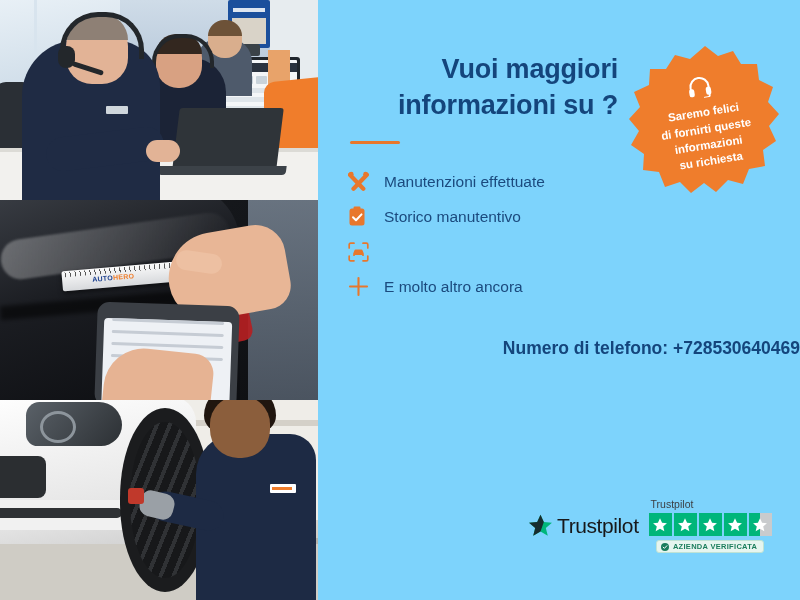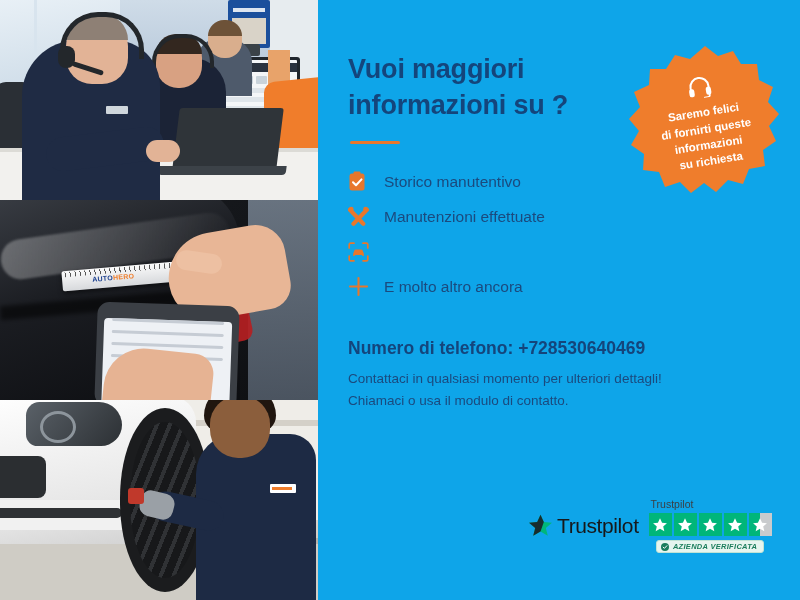--- a/index.html
+++ b/index.html
@@ -101,21 +101,21 @@
   .p3 .worker{position:absolute;left:196px;top:34px;width:120px;height:166px;background:#1d2a44;border-radius:40px 26px 0 0;}
   .p3 .worker .head{position:absolute;left:14px;top:-38px;width:60px;height:62px;background:#8b5e3c;border-radius:28px;}
   .p3 .worker .hair{position:absolute;left:8px;top:-48px;width:72px;height:46px;background:#20160f;border-radius:36px 36px 20px 20px;}
   .p3 .worker .logo{position:absolute;left:74px;top:50px;width:26px;height:9px;background:#fff;border-radius:1px;}
   .p3 .worker .logo:after{content:"";position:absolute;left:2px;top:3px;width:20px;height:3px;background:#f07d2b;}
   .p3 .glovearm{position:absolute;left:150px;top:96px;width:74px;height:30px;background:#1d2a44;border-radius:16px;transform:rotate(12deg);}
   .p3 .glove{position:absolute;left:140px;top:92px;width:34px;height:26px;background:#9aa0a6;border-radius:10px;transform:rotate(14deg);}
   .p3 .tool{position:absolute;left:128px;top:88px;width:16px;height:16px;background:#c0392b;border-radius:3px;}
 
   
-  .content{position:relative;flex:1;padding:52px 0 0 30px;box-sizing:border-box;background:#0ea5e9;}
+  .content{position:relative;flex:1;padding:52px 0 0 30px;box-sizing:border-box;background:#7dd3fc;text-align:right;}
   .headline{color:#14457c;font-size:27px;line-height:1.32;font-weight:bold;letter-spacing:-.2px;margin:0;max-width:270px;}
   .rule{width:50px;height:3px;background:#e8772c;margin:18px 0 20px 2px;border-radius:2px;}
 
   ul.features{list-style:none;margin:0;padding:0;}
   ul.features li{display:flex;align-items:center;height:35px;}
   .ico{width:30px;min-width:30px;display:flex;align-items:center;justify-content:flex-start;color:#e8772c;}
   .feat-label{color:#1b4a7e;font-size:15.5px;padding-left:6px;}
 
   .phone-line{margin:34px 0 0 0;color:#14457c;font-size:17.5px;font-weight:bold;}
   .phone-line .num{color:#14457c;}
@@ -134,21 +134,21 @@
   .trustpilot{position:absolute;left:528px;top:498px;display:flex;align-items:center;gap:10px;}
   .tp-logo{display:flex;align-items:center;gap:4px;}
   .tp-name{font-size:21px;font-weight:normal;color:#17181a;letter-spacing:-.4px;}
   .tp-right{display:flex;flex-direction:column;align-items:center;}
   .tp-caption{font-size:10.5px;color:#3c3f43;margin-bottom:3px;align-self:flex-start;padding-left:2px;}
   .stars{display:flex;gap:2px;}
   .star-box{width:23px;height:23px;background:#00b67a;display:flex;align-items:center;justify-content:center;}
   .star-box.half{background:linear-gradient(90deg,#00b67a 50%,#c9cbcd 50%);}
   .verified{margin-top:4px;display:flex;align-items:center;gap:4px;background:#e6f5ef;
       border:1px solid #bfe3d5;border-radius:3px;padding:1px 6px 1px 4px;}
-  .verified .vtext{font-size:7.5px;font-weight:bold;color:#1b7d5c;letter-spacing:.3px;font-style:italic;}
+  .verified .vtext{font-size:7.5px;font-weight:bold;color:#1b7d5c;letter-spacing:.3px;}
 </style>
 </head>
 <body>
 
 <div class="page">
 
   <div class="photo-col">
 
     <div class="photo p1">
       <div class="win"></div>
@@ -251,39 +251,39 @@
 
   <div class="content">
 
     <h1 class="headline">Vuoi maggiori informazioni su ?</h1>
     <div class="rule"></div>
 
     <ul class="features">
 
       <li>
         <span class="ico">
-          <svg width="19" height="21" viewBox="0 0 19 21">
-            <rect x="1.5" y="2.5" width="15" height="17" rx="2.5" fill="#e8772c"></rect>
-            <rect x="5.5" y="0.5" width="7" height="4" rx="1.2" fill="#e8772c"></rect>
-            <path d="M5 11.3 L8 14.3 L13.5 8.4" stroke="#ffffff" stroke-width="2" fill="none" stroke-linecap="round" stroke-linejoin="round"></path>
-          </svg>
-        </span>
-        <span class="feat-label">Storico manutentivo</span>
-      </li>
-
-      <li>
-        <span class="ico">
           <svg width="21" height="21" viewBox="0 0 21 21">
             <path d="M3.4 2.2 L16.8 16.2 a2.1 2.1 0 0 1 -3 3 L0.4 5.2 a2.1 2.1 0 0 1 3 -3 Z" fill="#e8772c"></path>
             <path d="M17.4 2.2 L4 16.2 a2.1 2.1 0 0 0 3 3 L20.4 5.2 a2.1 2.1 0 0 0 -3 -3 Z" fill="#e8772c"></path>
             <circle cx="3.2" cy="3.2" r="2.4" fill="#e8772c"></circle>
             <circle cx="17.6" cy="3.2" r="2.4" fill="#e8772c"></circle>
           </svg>
         </span>
         <span class="feat-label">Manutenzioni effettuate</span>
+      </li>
+
+      <li>
+        <span class="ico">
+          <svg width="19" height="21" viewBox="0 0 19 21">
+            <rect x="1.5" y="2.5" width="15" height="17" rx="2.5" fill="#e8772c"></rect>
+            <rect x="5.5" y="0.5" width="7" height="4" rx="1.2" fill="#e8772c"></rect>
+            <path d="M5 11.3 L8 14.3 L13.5 8.4" stroke="#ffffff" stroke-width="2" fill="none" stroke-linecap="round" stroke-linejoin="round"></path>
+          </svg>
+        </span>
+        <span class="feat-label">Storico manutentivo</span>
       </li>
 
 
       <li>
         <span class="ico">
           <svg width="21" height="20" viewBox="0 0 21 20">
             <path d="M1.2 6 V2.6 a1.4 1.4 0 0 1 1.4 -1.4 H6" stroke="#e8772c" stroke-width="1.7" fill="none" stroke-linecap="round"></path>
             <path d="M15 1.2 H18.4 a1.4 1.4 0 0 1 1.4 1.4 V6" stroke="#e8772c" stroke-width="1.7" fill="none" stroke-linecap="round"></path>
             <path d="M19.8 14 V17.4 a1.4 1.4 0 0 1 -1.4 1.4 H15" stroke="#e8772c" stroke-width="1.7" fill="none" stroke-linecap="round"></path>
             <path d="M6 18.8 H2.6 a1.4 1.4 0 0 1 -1.4 -1.4 V14" stroke="#e8772c" stroke-width="1.7" fill="none" stroke-linecap="round"></path>
@@ -302,24 +302,20 @@
         <span class="feat-label">E molto altro ancora</span>
       </li>
 
     </ul>
 
     <div class="phone-line">
       <span>Numero di telefono:</span>
       <span class="num">+728530640469</span>
     </div>
 
-    <div class="contact-text">
-      <div>Contattaci in qualsiasi momento per ulteriori dettagli!</div>
-      <div>Chiamaci o usa il modulo di contatto.</div>
-    </div>
 
   </div>
 
   <div class="badge">
     <svg class="star" width="160" height="160" viewBox="0 0 160 160">
       <path d="M80 4
                L93 14 L108 9 L116 22 L132 22 L134 38 L148 45 L143 60 L154 72 L144 84
                L151 99 L138 108 L140 124 L124 127 L118 142 L103 138 L91 150 L79 141
                L66 151 L55 140 L40 145 L34 130 L18 128 L19 112 L6 103 L14 89 L4 77
                L15 65 L9 50 L24 43 L25 27 L41 27 L50 13 L65 17 Z" fill="#ef7d2c"></path>

